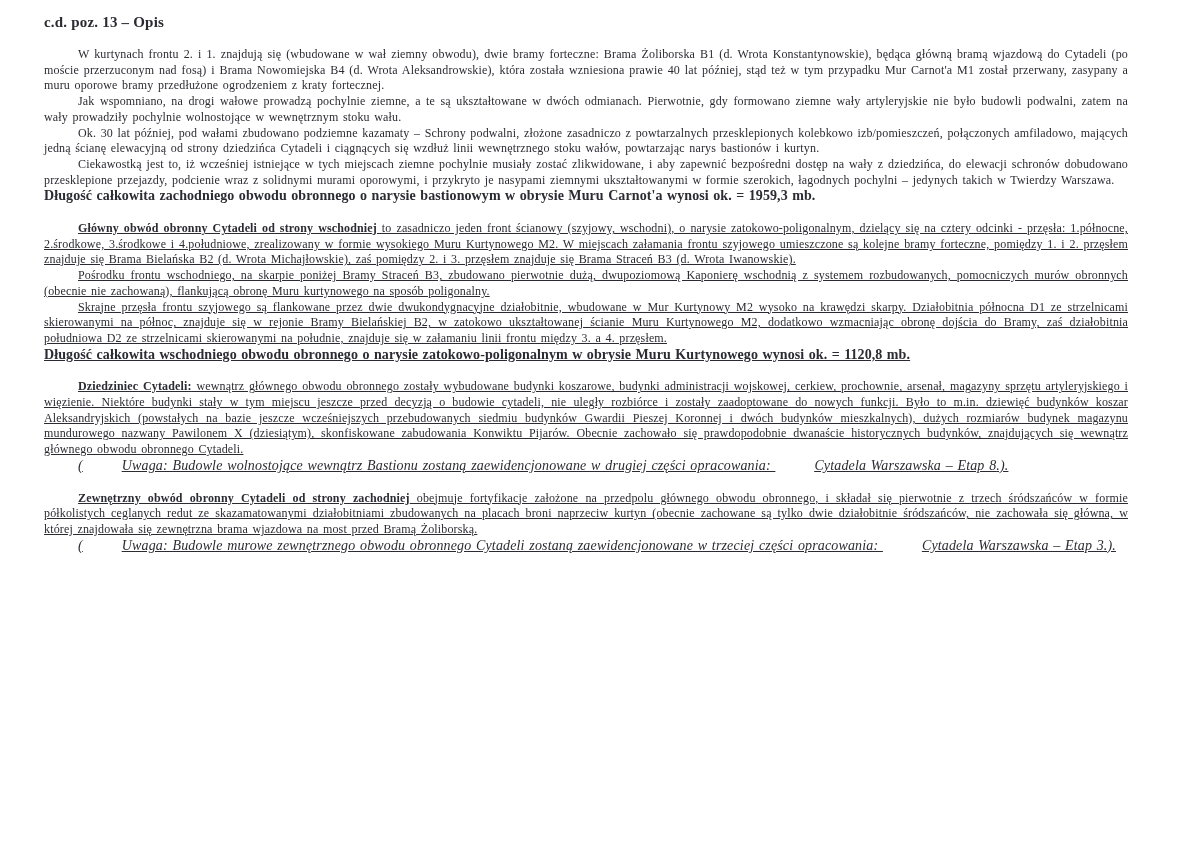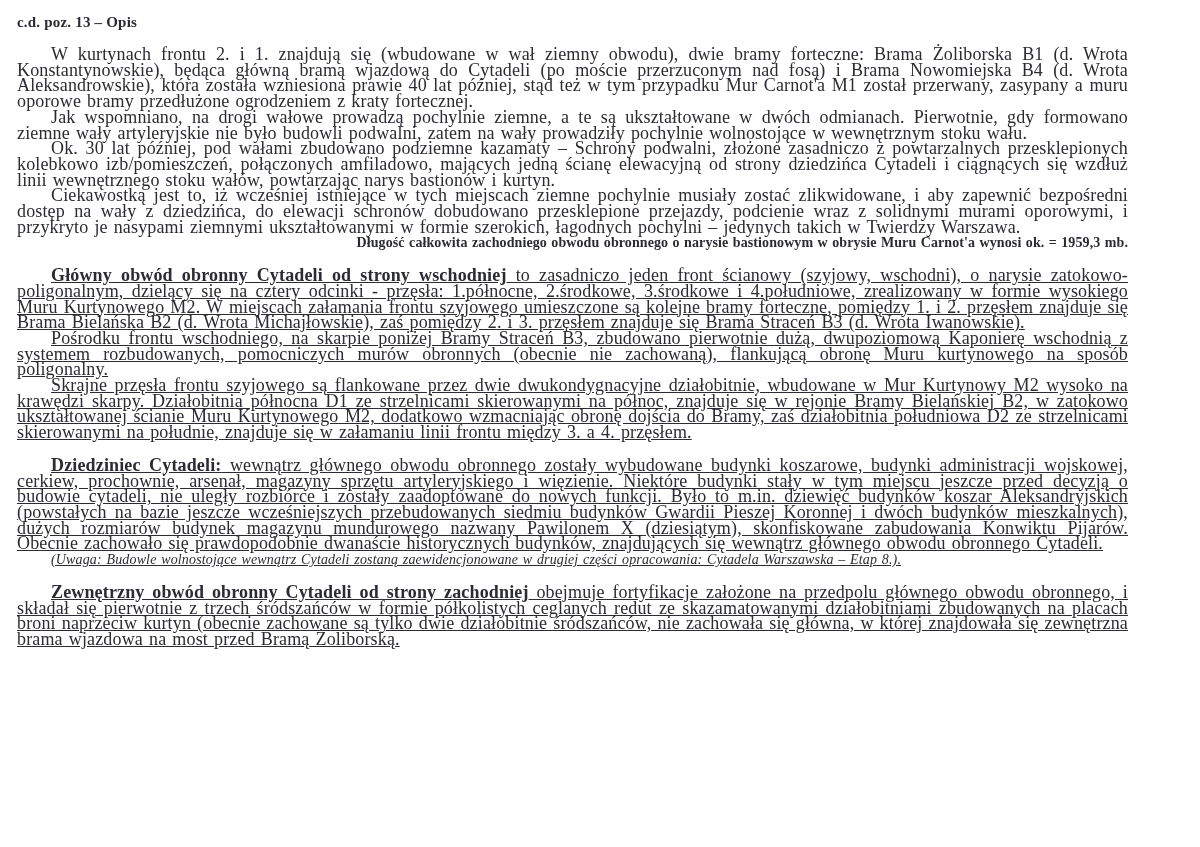--- a/index.html
+++ b/index.html
@@ -11,87 +11,88 @@
     width: 1200px;
     height: 847px;
     overflow: hidden;
     font-family: "Liberation Serif", serif;
     color: #2b2b33;
   }
   .page {
     box-sizing: border-box;
     width: 1200px;
     height: 847px;
-    padding: 14px 72px 10px 17px;
+    padding: 14px 72px 10px 44px;
   }
   .doc-title {
     font-weight: bold;
     font-size: 15px;
     margin: 0 0 16px 0;
     letter-spacing: 0.2px;
   }
   .section { margin: 0; }
   .section + .section { margin-top: 17px; text-decoration: underline; }
   .para {
     margin: 0;
-    font-size: 18px;
+    font-size: 12px;
     line-height: 15.7px;
     text-align: justify;
     text-indent: 34px;
     word-spacing: 1.4px;
     letter-spacing: 0.15px;
   }
   .lead {
     font-weight: bold;
     text-decoration: underline;
   }
   .summary {
     margin: 0;
     font-size: 14px;
     line-height: 15.7px;
     font-weight: bold;
-    text-align: right;
     text-indent: 0;
     word-spacing: 0.8px;
     letter-spacing: 0.1px;
   }
   .note {
     margin: 0;
     font-size: 14px;
     line-height: 15.7px;
     font-style: italic;
     text-indent: 34px;
     word-spacing: 1px;
     letter-spacing: 0.15px;
   }
-  .note .u { text-decoration: underline; }
+  .note .u { text-decoration: underline; margin-left: 39px; }
 </style>
 </head>
 <body>
 
 <div class="page">
 
   <p class="doc-title">c.d. poz. 13 – Opis</p>
 
   <div class="section">
     <p class="para"><span>W kurtynach frontu 2. i 1. znajdują się (wbudowane w wał ziemny obwodu), dwie bramy forteczne: Brama Żoliborska B1 (d. Wrota Konstantynowskie), będąca główną bramą wjazdową do Cytadeli (po moście przerzuconym nad fosą) i Brama Nowomiejska B4 (d. Wrota Aleksandrowskie), która została wzniesiona prawie 40 lat później, stąd też w tym przypadku Mur Carnot'a M1 został przerwany, zasypany a muru oporowe bramy przedłużone ogrodzeniem z kraty fortecznej.</span></p>
     <p class="para"><span>Jak wspomniano, na drogi wałowe prowadzą pochylnie ziemne, a te są ukształtowane w dwóch odmianach.  Pierwotnie, gdy formowano ziemne wały artyleryjskie nie było budowli podwalni, zatem na wały prowadziły pochylnie wolnostojące w wewnętrznym stoku wału.</span></p>
     <p class="para"><span>Ok. 30 lat później, pod wałami zbudowano podziemne kazamaty – Schrony podwalni, złożone zasadniczo z powtarzalnych przesklepionych kolebkowo izb/pomieszczeń, połączonych amfiladowo, mających jedną ścianę elewacyjną od strony dziedzińca Cytadeli i ciągnących się wzdłuż linii wewnętrznego stoku wałów, powtarzając narys bastionów i kurtyn.</span></p>
     <p class="para"><span>Ciekawostką jest to, iż wcześniej istniejące w tych miejscach ziemne pochylnie musiały zostać zlikwidowane, i aby zapewnić bezpośredni dostęp na wały z dziedzińca, do elewacji schronów dobudowano przesklepione przejazdy, podcienie wraz z solidnymi murami oporowymi, i przykryto je nasypami ziemnymi ukształtowanymi w formie szerokich, łagodnych pochylni – jedynych takich w Twierdzy Warszawa.</span></p>
     <p class="summary">Długość całkowita zachodniego obwodu obronnego o narysie bastionowym w obrysie Muru Carnot'a wynosi ok. = 1959,3 mb.</p>
   </div>
 
   <div class="section">
     <p class="para"><span class="lead">Główny obwód obronny Cytadeli od strony wschodniej</span><span> to zasadniczo jeden front ścianowy (szyjowy, wschodni), o narysie zatokowo-poligonalnym, dzielący się na cztery odcinki - przęsła: 1.północne, 2.środkowe, 3.środkowe i 4.południowe,  zrealizowany w formie wysokiego Muru Kurtynowego M2. W miejscach załamania frontu szyjowego umieszczone są kolejne bramy forteczne, pomiędzy 1. i 2. przęsłem znajduje się Brama Bielańska B2 (d. Wrota Michajłowskie),  zaś pomiędzy 2. i 3. przęsłem znajduje się Brama Straceń B3 (d. Wrota Iwanowskie).</span></p>
     <p class="para"><span>Pośrodku frontu wschodniego, na skarpie poniżej Bramy Straceń B3, zbudowano pierwotnie dużą, dwupoziomową Kaponierę wschodnią z systemem rozbudowanych, pomocniczych murów obronnych (obecnie nie zachowaną), flankującą obronę Muru kurtynowego na sposób poligonalny.</span></p>
     <p class="para"><span>Skrajne przęsła frontu szyjowego są flankowane przez dwie dwukondygnacyjne działobitnie, wbudowane w Mur Kurtynowy M2 wysoko na krawędzi skarpy. Działobitnia północna D1 ze strzelnicami skierowanymi na północ, znajduje się w rejonie Bramy Bielańskiej B2, w zatokowo ukształtowanej ścianie Muru Kurtynowego M2, dodatkowo wzmacniając obronę dojścia do Bramy, zaś działobitnia południowa D2 ze strzelnicami skierowanymi na południe, znajduje się w załamaniu linii frontu między 3. a 4. przęsłem.</span></p>
+    <p class="summary">Długość całkowita wschodniego obwodu obronnego o narysie zatokowo-poligonalnym w obrysie Muru Kurtynowego wynosi ok. = 1120,8 mb.</p>
   </div>
 
   <div class="section">
     <p class="para"><span class="lead">Dziedziniec Cytadeli:</span><span> wewnątrz głównego obwodu obronnego zostały wybudowane budynki koszarowe, budynki administracji wojskowej, cerkiew, prochownie, arsenał, magazyny sprzętu artyleryjskiego i więzienie.  Niektóre budynki stały w tym miejscu jeszcze przed decyzją o budowie cytadeli, nie uległy rozbiórce i zostały zaadoptowane do nowych funkcji.  Było to m.in. dziewięć budynków koszar Aleksandryjskich (powstałych na bazie jeszcze wcześniejszych przebudowanych siedmiu budynków Gwardii Pieszej Koronnej i dwóch budynków mieszkalnych), dużych rozmiarów budynek magazynu mundurowego nazwany Pawilonem X (dziesiątym), skonfiskowane zabudowania Konwiktu Pijarów. Obecnie zachowało się prawdopodobnie dwanaście historycznych budynków, znajdujących się wewnątrz głównego obwodu obronnego Cytadeli.</span></p>
-    <p class="note no-justify"><span>(</span><span class="u">Uwaga</span><span>: Budowle wolnostojące wewnątrz Cytadeli zostaną zaewidencjonowane w drugiej części opracowania:  </span><span class="u">Cytadela Warszawska – Etap 8</span><span>.).</span></p>
+    <p class="note no-justify"><span>(</span><span class="u">Uwaga</span><span>: Budowle wolnostojące wewnątrz Bastionu zostaną zaewidencjonowane w drugiej części opracowania:  </span><span class="u">Cytadela Warszawska – Etap 8</span><span>.).</span></p>
   </div>
 
   <div class="section">
     <p class="para"><span class="lead">Zewnętrzny obwód obronny Cytadeli od strony zachodniej</span><span> obejmuje fortyfikacje założone na przedpolu głównego obwodu obronnego, i składał się pierwotnie z trzech śródszańców w formie półkolistych ceglanych redut ze skazamatowanymi działobitniami zbudowanych na placach broni naprzeciw kurtyn (obecnie zachowane są tylko dwie działobitnie śródszańców, nie zachowała się główna, w której znajdowała się zewnętrzna brama wjazdowa na most przed Bramą Żoliborską.</span></p>
+    <p class="note no-justify"><span>(</span><span class="u">Uwaga</span><span>: Budowle murowe zewnętrznego obwodu obronnego Cytadeli zostaną zaewidencjonowane w trzeciej części opracowania:  </span><span class="u">Cytadela Warszawska – Etap 3</span><span>.).</span></p>
   </div>
 
 </div>
 
 </body></html>

